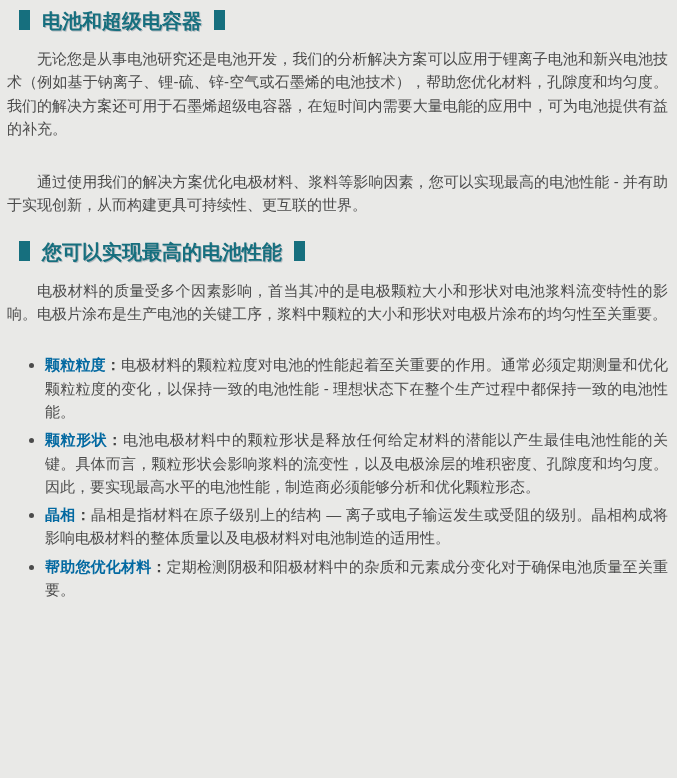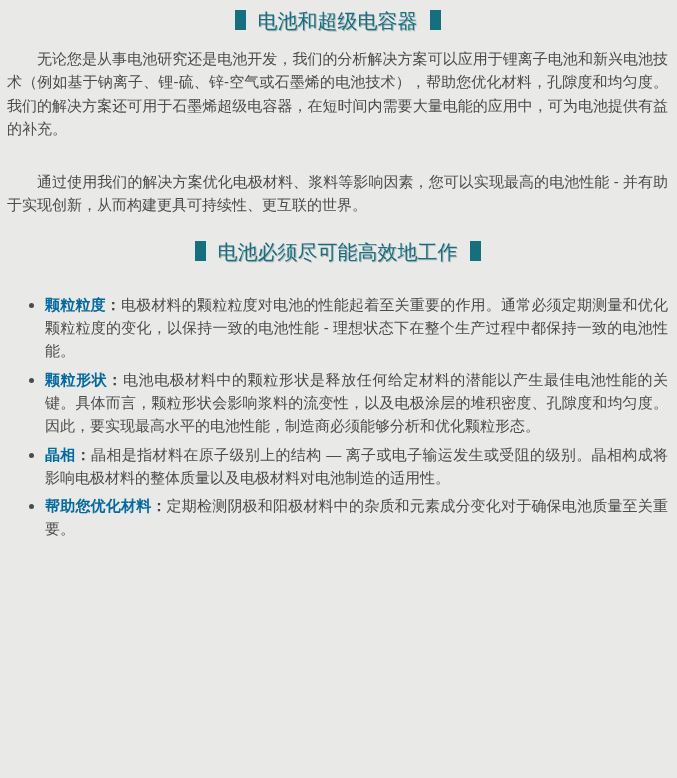--- a/index.html
+++ b/index.html
@@ -11,23 +11,22 @@
     background: #e9e9e7;
     color: #4b4b4b;
     font-family: "Liberation Sans", "DejaVu Sans", sans-serif;
     font-size: 15px;
     line-height: 23.3px;
     padding: 0 9px 0 7px;
   }
   h1.sec-heading {
     font-size: 20px;
     line-height: 26px;
-    font-weight: normal;
+    font-weight: bold;
     color: #166f7e;
-    text-align: center;
     margin: 8px 0 13px 0;
     text-shadow: 1px 1px 0 rgba(25, 45, 70, 0.25);
   }
   h1.sec-heading.second { margin-top: 22px; margin-bottom: 14px; }
   .hbar {
     display: inline-block;
     width: 11px;
     height: 20px;
     background: #166f7e;
     vertical-align: -2px;
@@ -65,23 +64,24 @@
   <h1 class="sec-heading">
     <span class="hbar"></span><span>电池和超级电容器</span><span class="hbar"></span>
   </h1>
 
 
   <p class="para">无论您是从事电池研究还是电池开发，我们的分析解决方案可以应用于锂离子电池和新兴电池技术（例如基于钠离子、锂-硫、锌-空气或石墨烯的电池技术），帮助您优化材料，孔隙度和均匀度。我们的解决方案还可用于石墨烯超级电容器，在短时间内需要大量电能的应用中，可为电池提供有益的补充。</p>
 
   <p class="para tight">通过使用我们的解决方案优化电极材料、浆料等影响因素，您可以实现最高的电池性能 - 并有助于实现创新，从而构建更具可持续性、更互联的世界。</p>
 
   <h1 class="sec-heading second">
-    <span class="hbar"></span><span>电池必须尽可能高效地工作</span><span class="hbar"></span>
+    <span class="hbar"></span><span>您可以实现最高的电池性能</span><span class="hbar"></span>
   </h1>
 
+  <p class="para tight">电极材料的质量受多个因素影响，首当其冲的是电极颗粒大小和形状对电池浆料流变特性的影响。电极片涂布是生产电池的关键工序，浆料中颗粒的大小和形状对电极片涂布的均匀性至关重要。</p>
 
   <ul class="factors">
 
     <li><span class="term">颗粒粒度</span><span class="colon">：</span><span>电极材料的颗粒粒度对电池的性能起着至关重要的作用。通常必须定期测量和优化颗粒粒度的变化，以保持一致的电池性能 - 理想状态下在整个生产过程中都保持一致的电池性能。</span></li>
 
     <li><span class="term">颗粒形状</span><span class="colon">：</span><span>电池电极材料中的颗粒形状是释放任何给定材料的潜能以产生最佳电池性能的关键。具体而言，颗粒形状会影响浆料的流变性，以及电极涂层的堆积密度、孔隙度和均匀度。 因此，要实现最高水平的电池性能，制造商必须能够分析和优化颗粒形态。</span></li>
 
     <li><span class="term">晶相</span><span class="colon">：</span><span>晶相是指材料在原子级别上的结构 — 离子或电子输运发生或受阻的级别。晶相构成将影响电极材料的整体质量以及电极材料对电池制造的适用性。</span></li>
 
     <li><span class="term">帮助您优化材料</span><span class="colon">：</span><span>定期检测阴极和阳极材料中的杂质和元素成分变化对于确保电池质量至关重要。</span></li>

